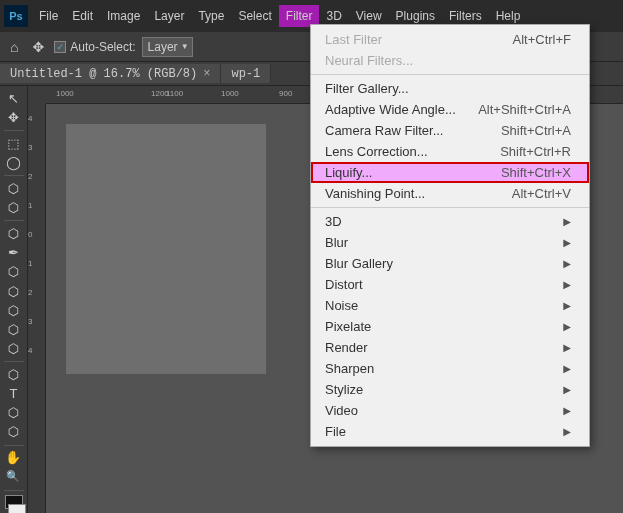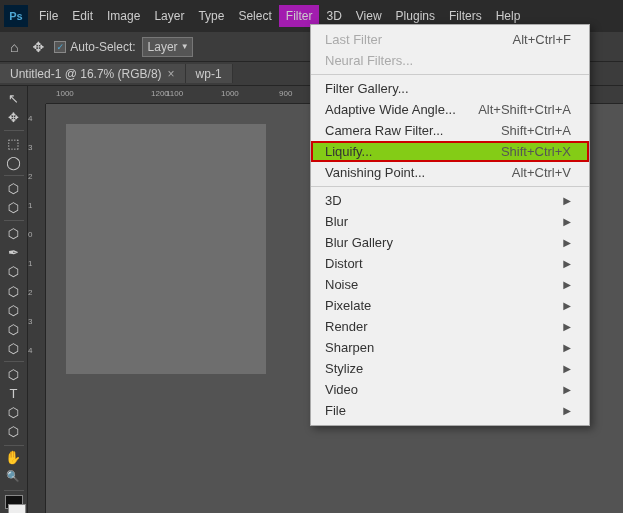--- a/index.html
+++ b/index.html
@@ -100,20 +100,21 @@
     .tab-item {
       background: #4a4a4a;
       color: #ccc;
       padding: 0 10px;
       height: 19px;
       display: flex;
       align-items: center;
       font-size: 12px;
       border-right: 1px solid #333;
       gap: 6px;
+      font-family: Liberation Mono, monospace;
     }
 
     
     .main-area {
       display: flex;
       height: calc(513px - 24px - 30px - 24px);
     }
 
     
     .left-toolbar {
@@ -367,22 +368,26 @@
   <div class="menu-section-item">
     <span>Adaptive Wide Angle...</span>
     <span class="shortcut">Alt+Shift+Ctrl+A</span>
   </div>
 
   <div class="menu-section-item">
     <span>Camera Raw Filter...</span>
     <span class="shortcut">Shift+Ctrl+A</span>
   </div>
 
-
-  <div class="menu-section-item highlighted" style="background:#84cc16;">
+  <div class="menu-section-item">
+    <span>Lens Correction...</span>
+    <span class="shortcut">Shift+Ctrl+R</span>
+  </div>
+
+  <div class="menu-section-item highlighted" style="background:#f0abfc;">
     <span>Liquify...</span>
     <span class="shortcut">Shift+Ctrl+X</span>
   </div>
 
   <div class="menu-section-item">
     <span>Vanishing Point...</span>
     <span class="shortcut">Alt+Ctrl+V</span>
   </div>
 
   <div class="menu-separator"></div>

